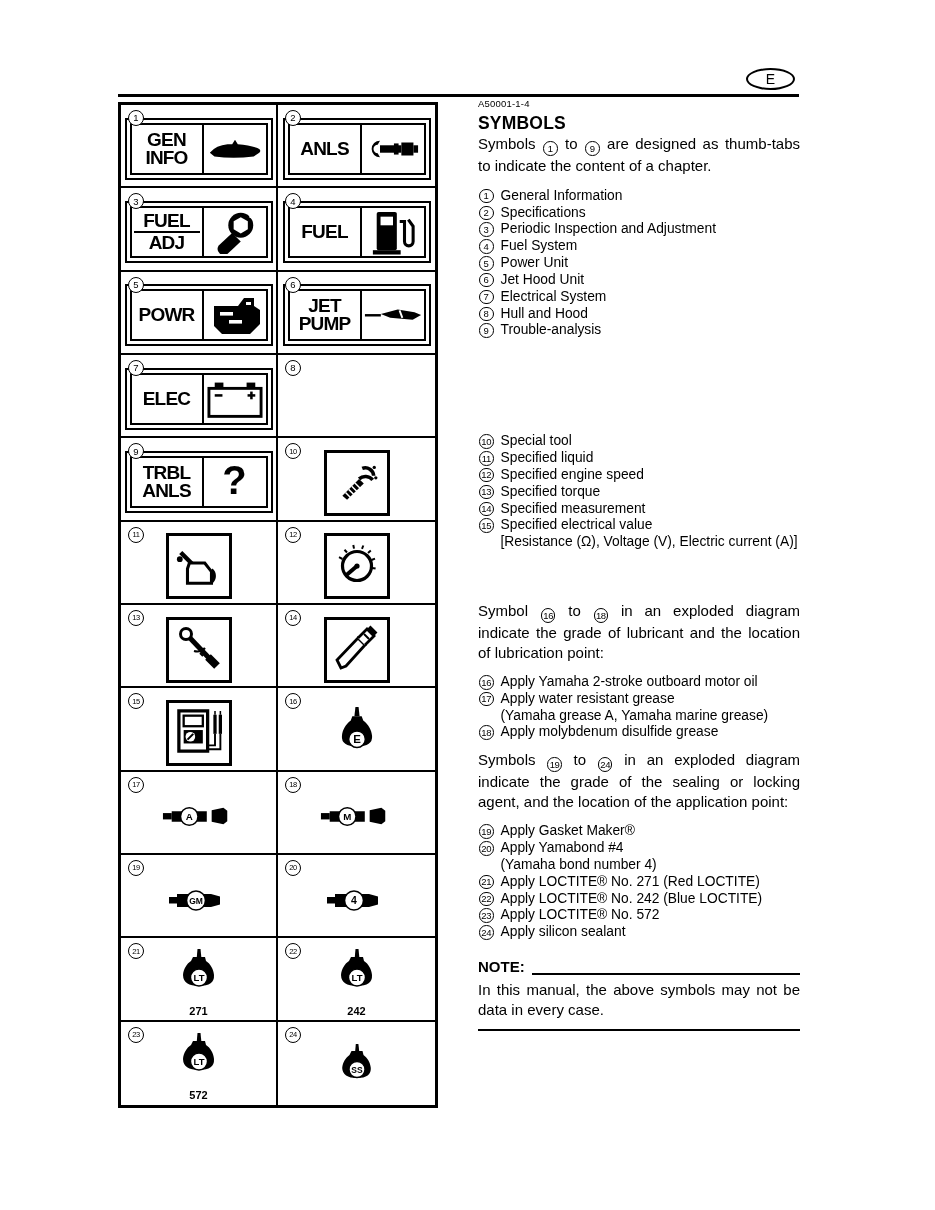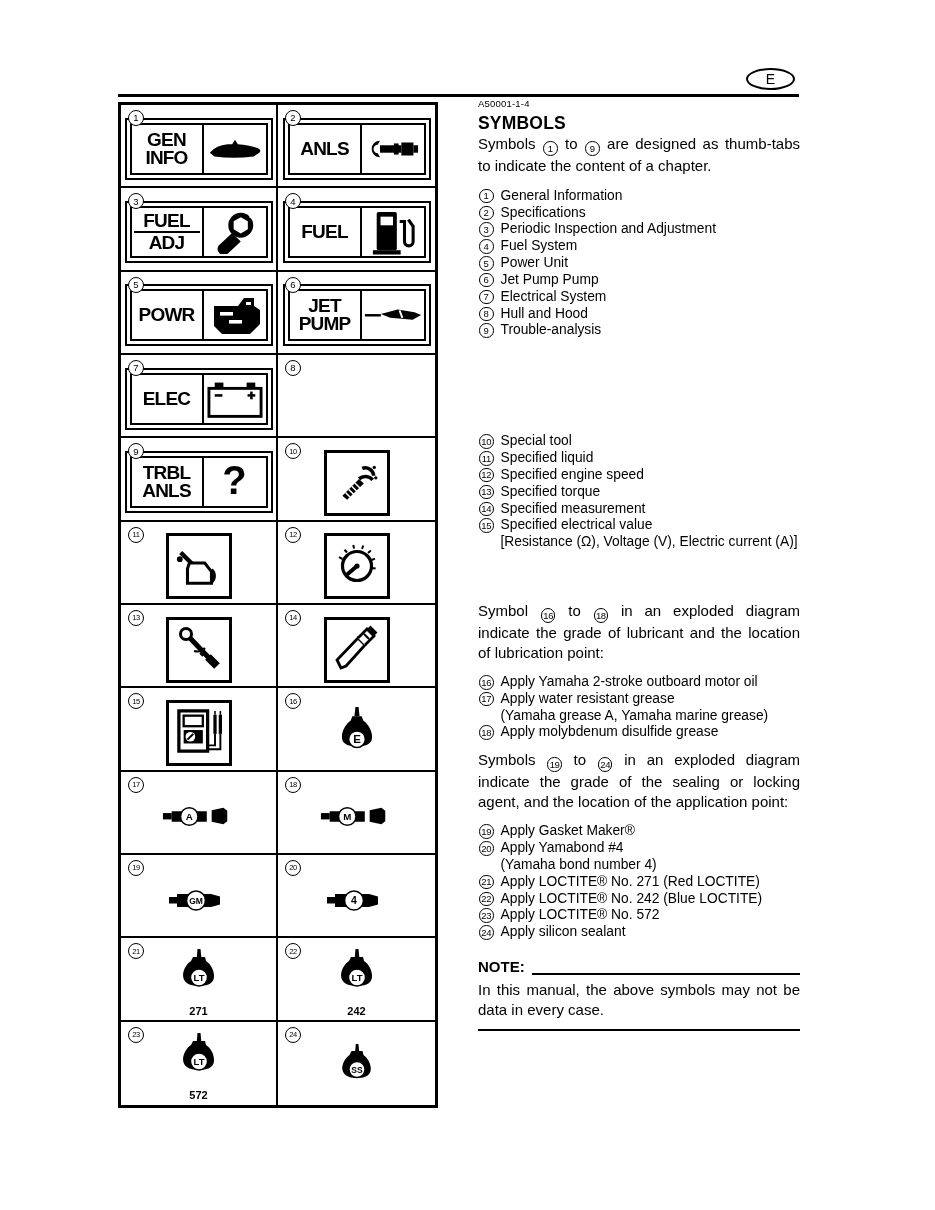--- a/index.html
+++ b/index.html
@@ -456,21 +456,21 @@
             </div>
             <div class="titem">
               <span class="cnum">5</span>
               <div class="ttext">
                 <div class="tline">Power Unit</div>
               </div>
             </div>
             <div class="titem">
               <span class="cnum">6</span>
               <div class="ttext">
-                <div class="tline">Jet Pump Pump</div>
+                <div class="tline">Jet Hood Unit</div>
               </div>
             </div>
             <div class="titem">
               <span class="cnum">7</span>
               <div class="ttext">
                 <div class="tline">Electrical System</div>
               </div>
             </div>
             <div class="titem">
               <span class="cnum">8</span>

